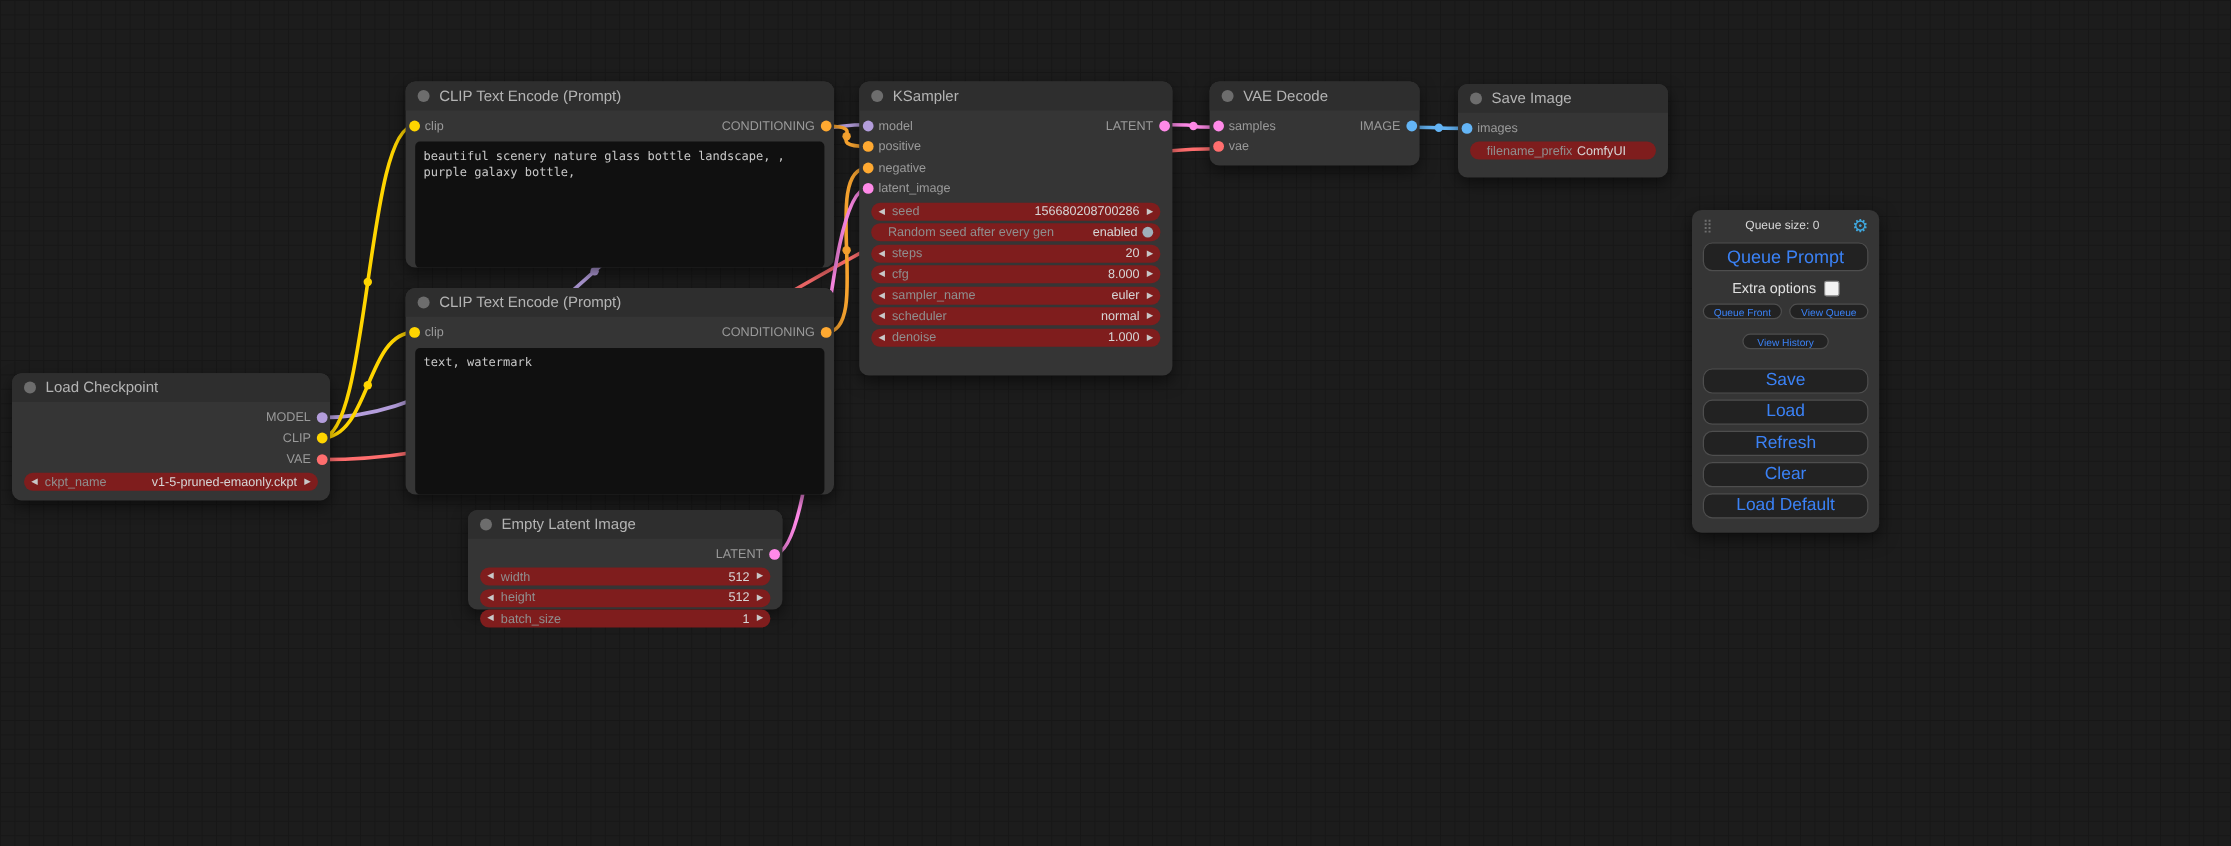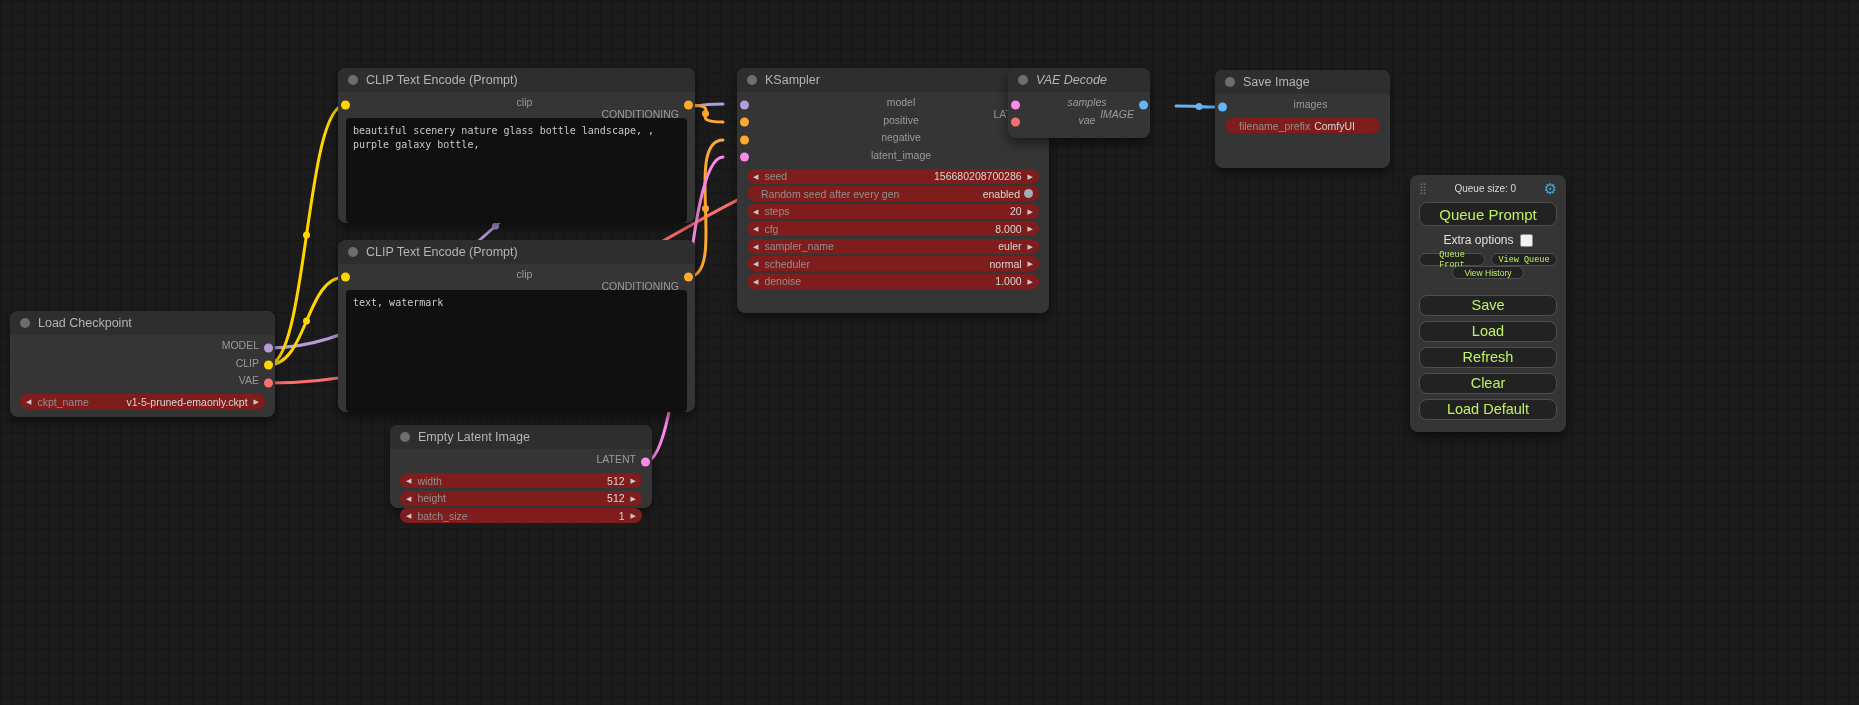--- a/index.html
+++ b/index.html
@@ -13,21 +13,21 @@
   }
   #wires{position:absolute;left:0;top:0;z-index:1;pointer-events:none;}
 
   
   .node{position:absolute;background:#353535;border-radius:8px;z-index:2;
         box-shadow:0 5px 12px rgba(0,0,0,.5);box-sizing:border-box;}
   .node-title{height:24px;display:flex;align-items:center;gap:8px;padding:0 10px;
         background:#2e2e2e;border-radius:8px 8px 0 0;color:#b4b4b4;font-size:12.5px;}
   .collapse-dot{width:10px;height:10px;border-radius:50%;background:#6d6d6d;flex:0 0 auto;}
   .slots{position:relative;padding-top:4px;}
-  .srow{position:relative;height:17.5px;display:flex;align-items:center;flex-direction:column;}
+  .srow{position:relative;height:17.5px;display:flex;align-items:center;}
   .in-label{margin-left:16px;color:#9a9a9a;font-size:10.5px;}
   .out-label{margin-left:auto;margin-right:16px;color:#9a9a9a;font-size:10.5px;}
   .dot{position:absolute;width:9px;height:9px;border-radius:50%;top:50%;
        transform:translateY(-50%);background:#888;}
   .dot.in{left:2.5px;}
   .dot.out{right:2.5px;}
   .widget{height:15px;display:flex;align-items:center;background:#7f1d1d;border-radius:8px;
           margin:2.5px 10px;padding:0 6px;font-size:10.5px;cursor:pointer;}
   .w-arr{color:#c8c8c8;font-size:7px;line-height:1;}
   .w-label{color:#8f8f8f;margin-left:6px;white-space:nowrap;}
@@ -40,26 +40,26 @@
 
   
   .menu{position:absolute;left:1410px;top:175px;width:156px;background:#353535;
         border-radius:8px;box-shadow:0 5px 14px rgba(0,0,0,.55);z-index:3;
         padding:6px 9px 10px;box-sizing:border-box;display:flex;flex-direction:column;
         align-items:center;color:#ddd;}
   .menu-header{width:100%;display:flex;align-items:center;margin-bottom:5px;}
   .drag-handle{color:#6e6e6e;font-size:11px;cursor:grab;}
   .queue-size{flex:1;text-align:center;font-size:10px;color:#d8d8d8;}
   .gear{font-size:15px;cursor:pointer;line-height:1;}
-  .btn{background:#222;border:1px solid #4e4e4e;color:#bef264;border-radius:8px;
+  .btn{background:#222;border:1px solid #4e4e4e;color:#3b82f6;border-radius:8px;
        font-family:inherit;cursor:pointer;display:flex;align-items:center;justify-content:center;}
   .btn-queue{width:100%;height:24px;font-size:15px;margin:1px 0 7px;}
   .extra-row{display:flex;align-items:center;gap:6px;margin:0 0 6px;font-size:12px;color:#e0e0e0;}
   .checkbox{width:11px;height:11px;background:#f2f2f2;border:1px solid #8a8a8a;border-radius:2px;cursor:pointer;}
-  .btn-small-row{display:flex;gap:6px;width:100%;margin-bottom:0;font-family:Liberation Mono, monospace;}
+  .btn-small-row{display:flex;gap:6px;width:100%;margin-bottom:12px;}
   .btn-small{flex:1;height:13px;font-size:8.5px;border-radius:7px;}
   .btn-history{width:72px;height:13px;font-size:8.5px;border-radius:7px;margin-bottom:13px;}
   .btn-large{width:100%;height:21px;font-size:14.5px;margin:2.5px 0;}
 </style>
 </head>
 <body>
 
 <div id="canvas">
 
   <svg id="wires" width="1859" height="705">
@@ -166,21 +166,21 @@
       <span class="w-arr">▶</span>
     </div>
     <div class="widget">
       <span class="w-arr">◀</span>
       <span class="w-label">batch_size</span>
       <span class="w-value">1</span>
       <span class="w-arr">▶</span>
     </div>
   </div>
 
-  <div class="node" style="left:737px;top:68px;width:312px;height:245px;">
+  <div class="node" style="left:716px;top:68px;width:261px;height:245px;">
     <div class="node-title">
       <span class="collapse-dot"></span>
       <span>KSampler</span>
     </div>
     <div class="slots">
       <div class="srow">
         <span class="dot in" style="background-color: rgb(179, 157, 219);"></span>
         <span class="in-label">model</span>
         <span class="out-label">LATENT</span>
         <span class="dot out" style="background-color: rgb(255, 138, 232);"></span>
@@ -234,40 +234,40 @@
       <span class="w-arr">▶</span>
     </div>
     <div class="widget">
       <span class="w-arr">◀</span>
       <span class="w-label">denoise</span>
       <span class="w-value">1.000</span>
       <span class="w-arr">▶</span>
     </div>
   </div>
 
-  <div class="node" style="left:1008px;top:68px;width:142px;height:70px;font-style:italic;">
+  <div class="node" style="left:1008px;top:68px;width:175px;height:70px;">
     <div class="node-title">
       <span class="collapse-dot"></span>
       <span>VAE Decode</span>
     </div>
     <div class="slots">
       <div class="srow">
         <span class="dot in" style="background-color: rgb(255, 138, 232);"></span>
         <span class="in-label">samples</span>
         <span class="out-label">IMAGE</span>
         <span class="dot out" style="background-color: rgb(100, 181, 246);"></span>
       </div>
       <div class="srow">
         <span class="dot in" style="background-color: rgb(255, 110, 110);"></span>
         <span class="in-label">vae</span>
       </div>
     </div>
   </div>
 
-  <div class="node" style="left:1215px;top:70px;width:175px;height:98px;">
+  <div class="node" style="left:1215px;top:70px;width:175px;height:78px;">
     <div class="node-title">
       <span class="collapse-dot"></span>
       <span>Save Image</span>
     </div>
     <div class="slots">
       <div class="srow">
         <span class="dot in" style="background-color: rgb(100, 181, 246);"></span>
         <span class="in-label">images</span>
       </div>
     </div>

